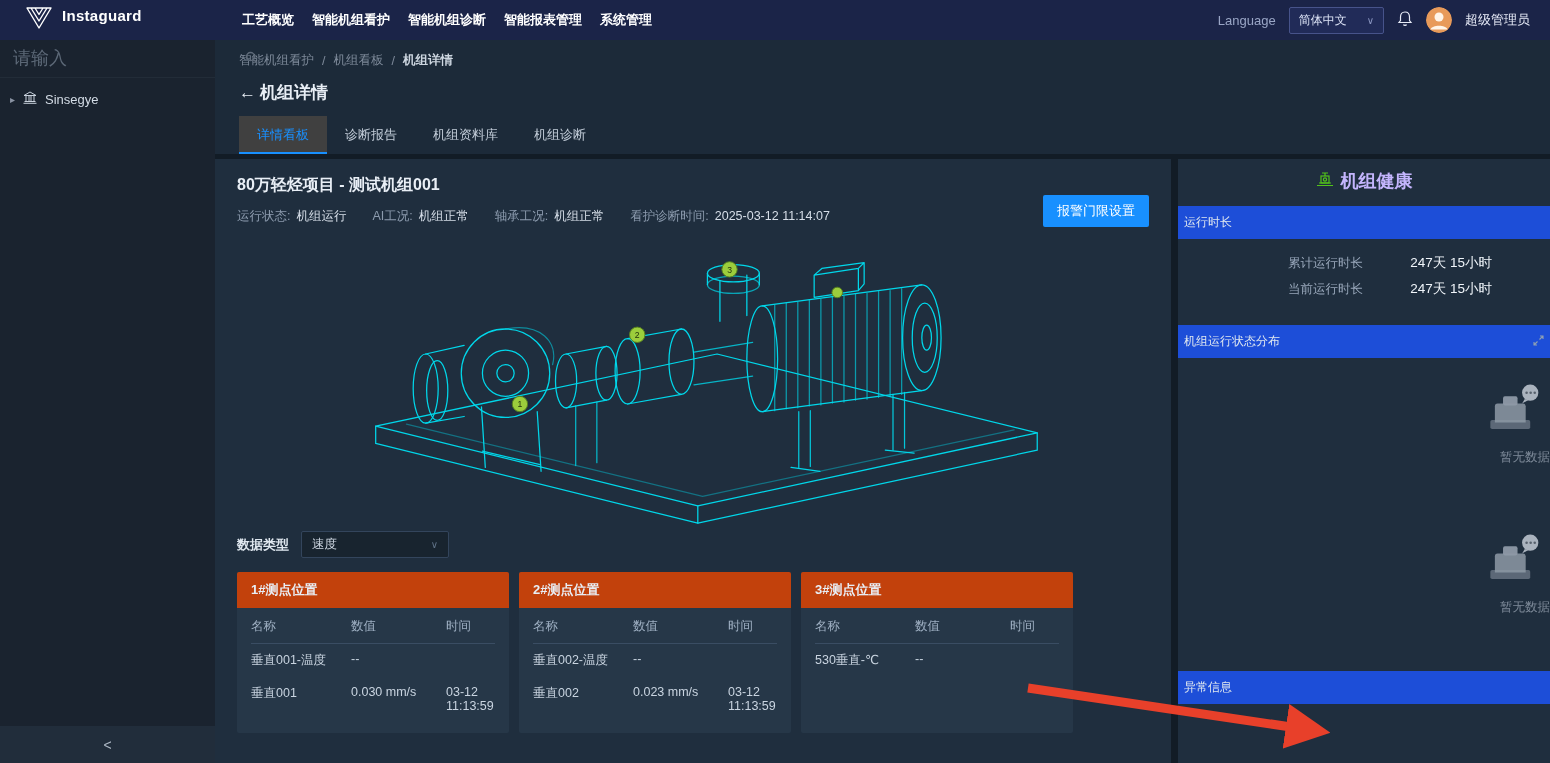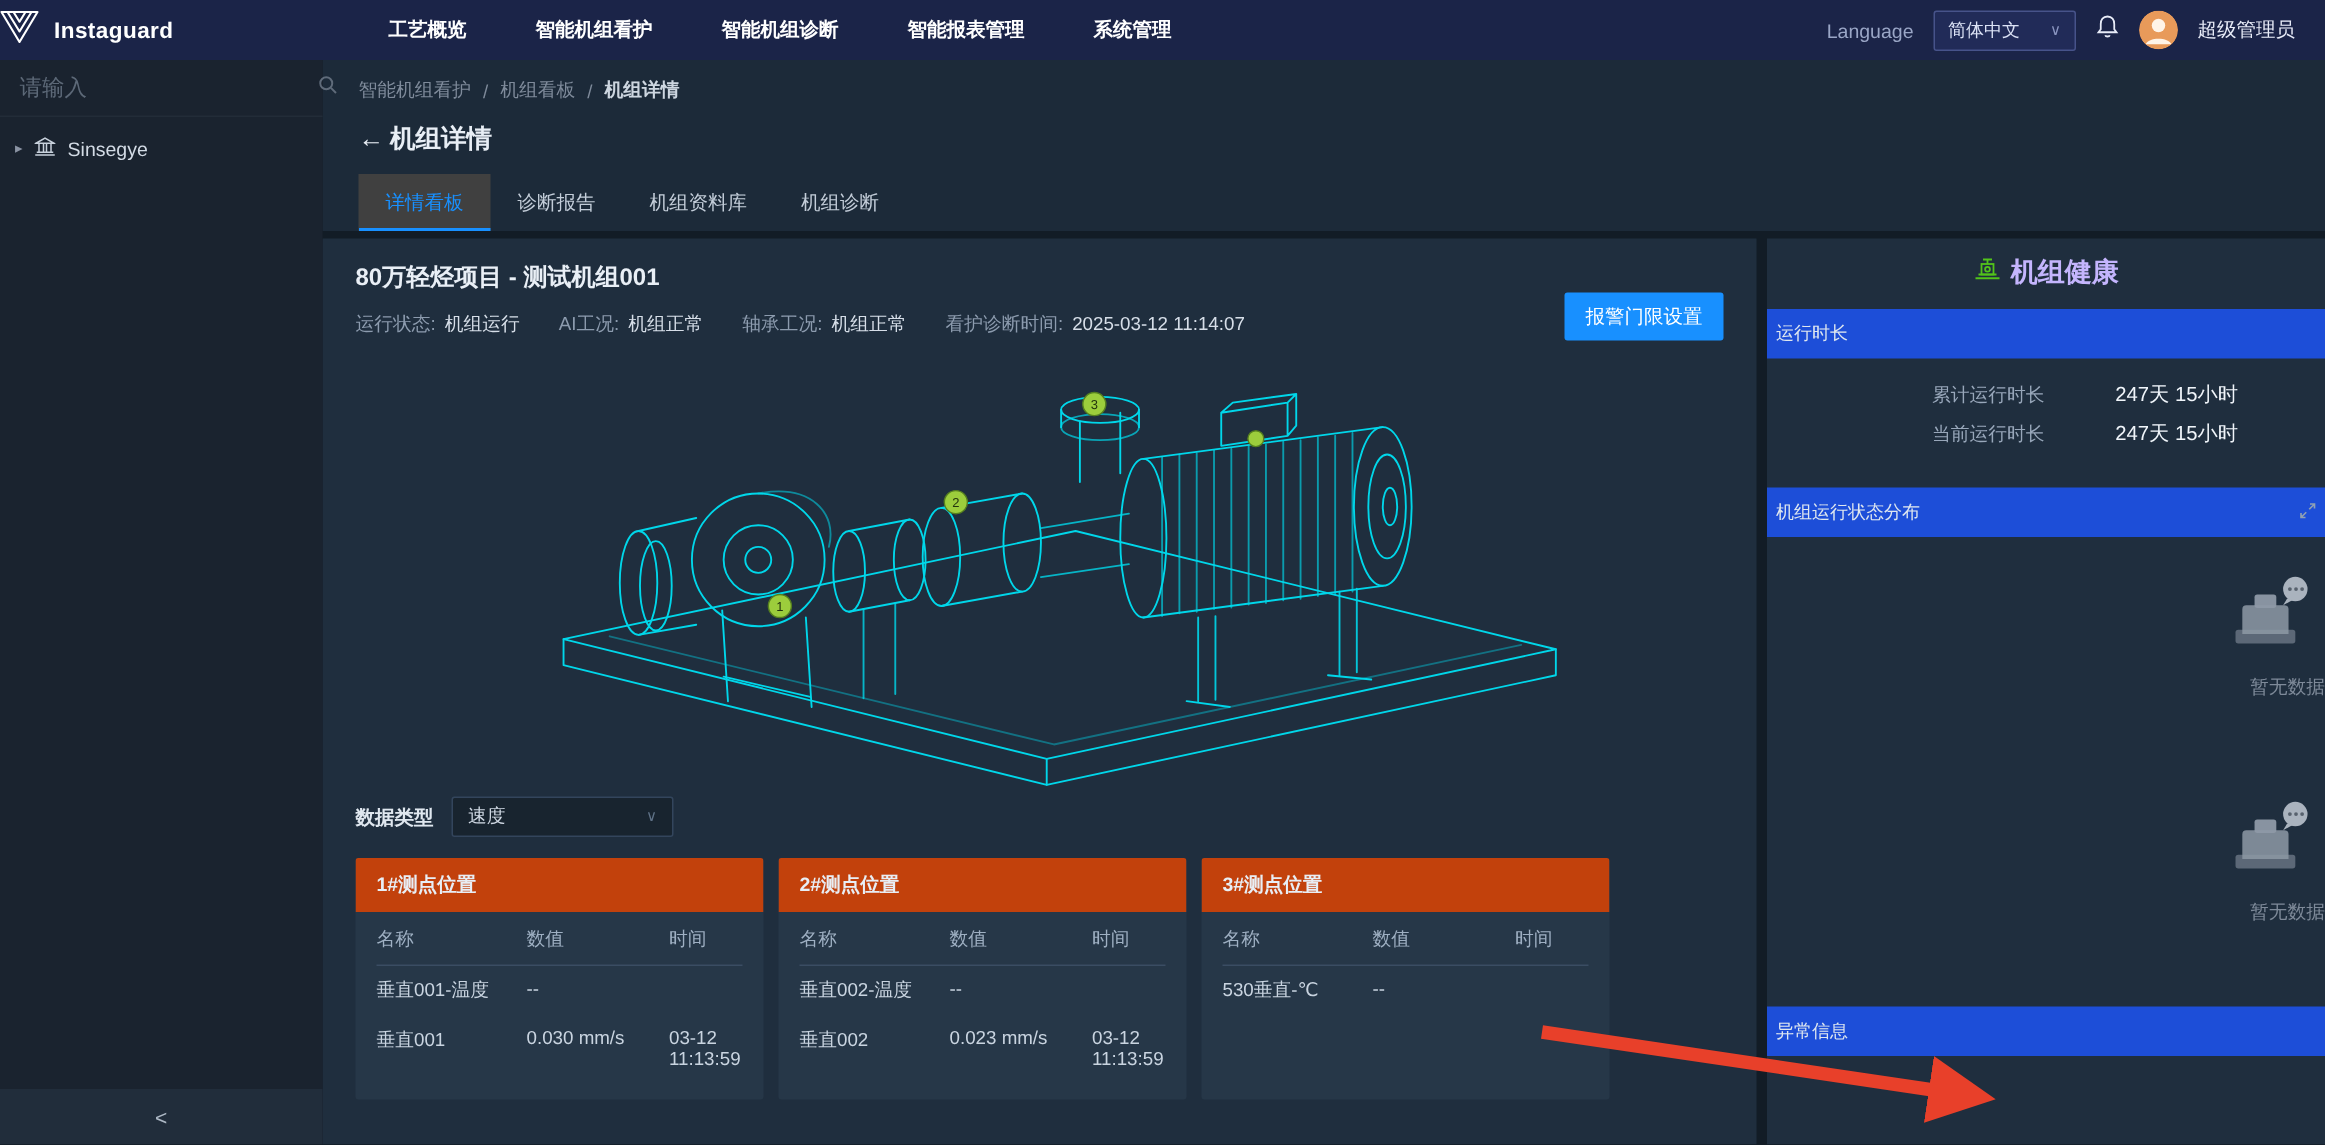--- a/index.html
+++ b/index.html
@@ -1,35 +1,35 @@
 <!DOCTYPE html>
 <html><head>
 <meta charset="utf-8">
 <style>
   *{box-sizing:border-box;margin:0;padding:0}
   html,body{width:1550px;height:763px;overflow:hidden}
   body{font-family:"Liberation Sans","DejaVu Sans",sans-serif;background:#121c26;color:#cfd9e4;position:relative}
 
   
   .navbar{position:absolute;top:0;left:0;width:1550px;height:40px;background:#1b2448;display:flex;align-items:center;z-index:5}
-  .brand{width:215px;display:flex;align-items:center;gap:10px;}
+  .brand{width:215px;display:flex;align-items:flex-start;gap:10px;padding-left:26px}
   .brand-name{color:#fff;font-weight:bold;font-size:15px;letter-spacing:.3px}
-  .nav-menu{display:flex;gap:46px;margin-left:44px}
+  .nav-menu{display:flex;gap:18px;margin-left:27px}
   .nav-item{color:#fff;font-size:13px;font-weight:bold;cursor:pointer;white-space:nowrap}
   .nav-right{margin-left:auto;display:flex;align-items:center;gap:13px;padding-right:20px}
   .lang-label{color:#9aa6c6;font-size:13px}
   .lang-select{display:flex;align-items:center;gap:20px;border:1px solid #47538a;background:#212b58;color:#dbe2f5;font-size:12px;padding:4px 9px;border-radius:2px;cursor:pointer}
   .lang-chevron{color:#8a95c0;font-size:10px}
   .avatar{width:26px;height:26px;border-radius:50%;overflow:hidden;flex:0 0 auto;cursor:pointer}
   .user-name{color:#e8ecf8;font-size:13px}
 
   
   .sidebar{position:absolute;top:40px;left:0;width:215px;height:723px;background:#1a232f;z-index:4}
   .search-row{display:flex;align-items:center;height:38px;padding:0 13px;border-bottom:1px solid #222c38}
-  .search-input{flex:1;background:transparent;border:none;outline:none;color:#86efac;font-size:15px}
+  .search-input{flex:1;background:transparent;border:none;outline:none;color:#86efac;font-size:18px}
   .search-input::placeholder{color:#5c6877}
   .tree-item{display:flex;align-items:center;gap:8px;padding:13px 10px;color:#d3dbe5;font-size:13px;cursor:pointer}
   .caret{color:#8a93a3;font-size:10px}
   .collapse-bar{position:absolute;bottom:0;left:0;width:100%;height:37px;background:#212d3b;display:flex;align-items:center;justify-content:center;color:#aeb9c6;font-size:14px;cursor:pointer}
 
   
   .main{position:absolute;top:40px;left:215px;width:1335px;height:723px;display:flex;flex-direction:column}
   .page-header{background:#1c2a39;padding:12px 24px 0}
   .breadcrumb{font-size:12.5px;color:#7f8b9b;display:flex;gap:8px;align-items:center}
   .crumb{cursor:pointer}

